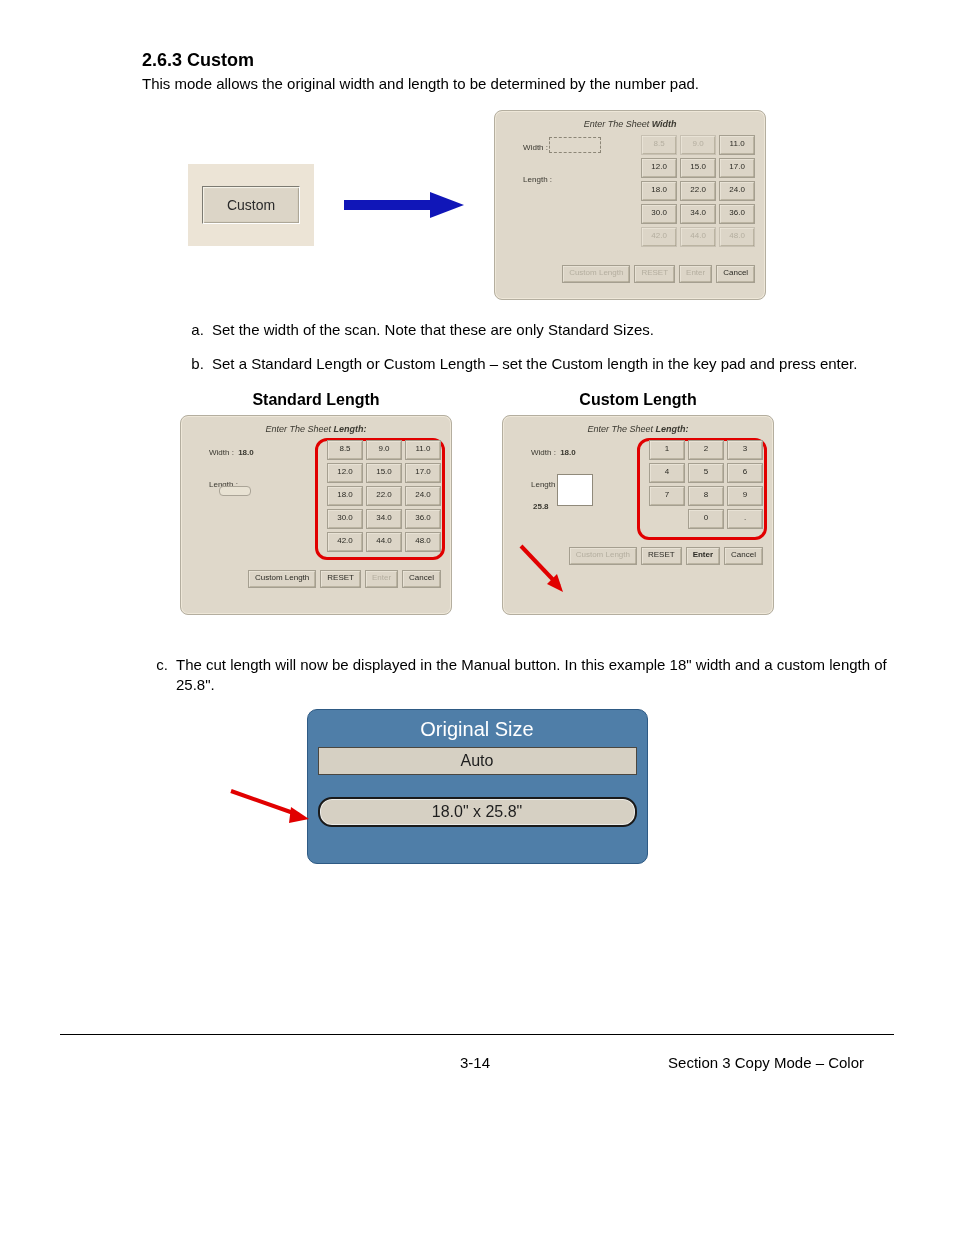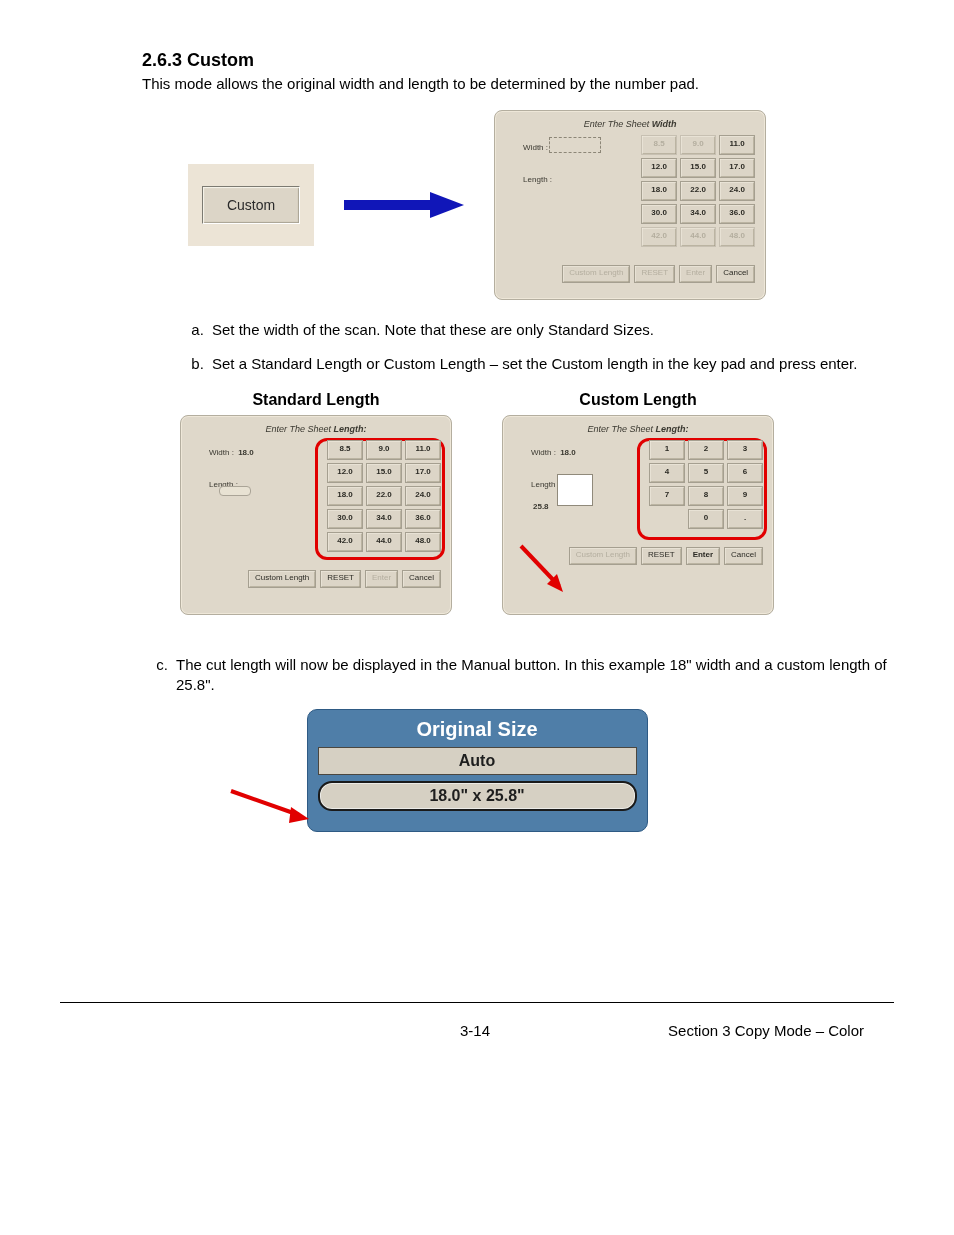--- a/index.html
+++ b/index.html
@@ -62,21 +62,20 @@
   .dialog .labels { position: absolute; left: 28px; top: 26px; font-size: 8px; line-height: 22px; }
   .dialog .labels .val { font-weight: bold; margin-left: 2px; }
   .dialog .dashed-box { border: 1px dashed #8c8677; width: 50px; height: 14px; position: absolute; left: 54px; top: 26px; }
   .dialog .btn-grid {
     display: grid;
     grid-template-columns: repeat(3, 36px);
     gap: 3px;
     justify-content: flex-end;
     margin-left: auto;
     width: max-content;
-    font-weight: bold;
   }
   .dialog .btn-grid.numpad {
     grid-template-columns: repeat(3, 36px);
   }
   .mini-btn {
     background: #dcd5c7;
     border: 1px solid #a59f90;
     box-shadow: inset 0.5px 0.5px 0 #f4f0e4, inset -0.5px -0.5px 0 #9a937f;
     font-size: 8px;
     height: 18px;
@@ -123,41 +122,40 @@
     gap: 50px;
     margin: 16px 0 40px 0;
     align-items: center;
   }
   .two-up h5 { text-align: center; font-size: 16px; margin: 0 0 6px 0; font-weight: bold; }
 
   .result-panel {
     width: 341px;
     margin: 14px auto 0 auto;
     position: relative;
-    font-weight: bold;
   }
   .result-panel .bluebg {
     background: #4f7ea8;
     border: 1px solid #2e5a84;
     border-radius: 10px;
     padding: 8px 10px 14px 10px;
   }
   .result-panel .hdr {
     color: #fff;
     text-align: center;
     font-size: 20px;
     margin-bottom: 6px;
   }
   .result-line {
     background: #d6d0c3;
     border: 1px solid #4b4740;
     text-align: center;
     font-size: 16px;
     padding: 4px 0;
-    margin-bottom: 6px;
+    margin-bottom: 22px;
     color: #1e1e1e;
   }
   .result-line.pill {
     border-radius: 14px;
     border: 2px solid #1a1a1a;
     box-shadow: inset 0 0 0 1px #ecebe7;
   }
   .red-arrow-svg { position: absolute; left: -80px; top: 78px; width: 90px; height: 50px; }
 
   .red-arrow-svg2 { position: absolute; left: 12px; bottom: 14px; width: 60px; height: 60px; }

